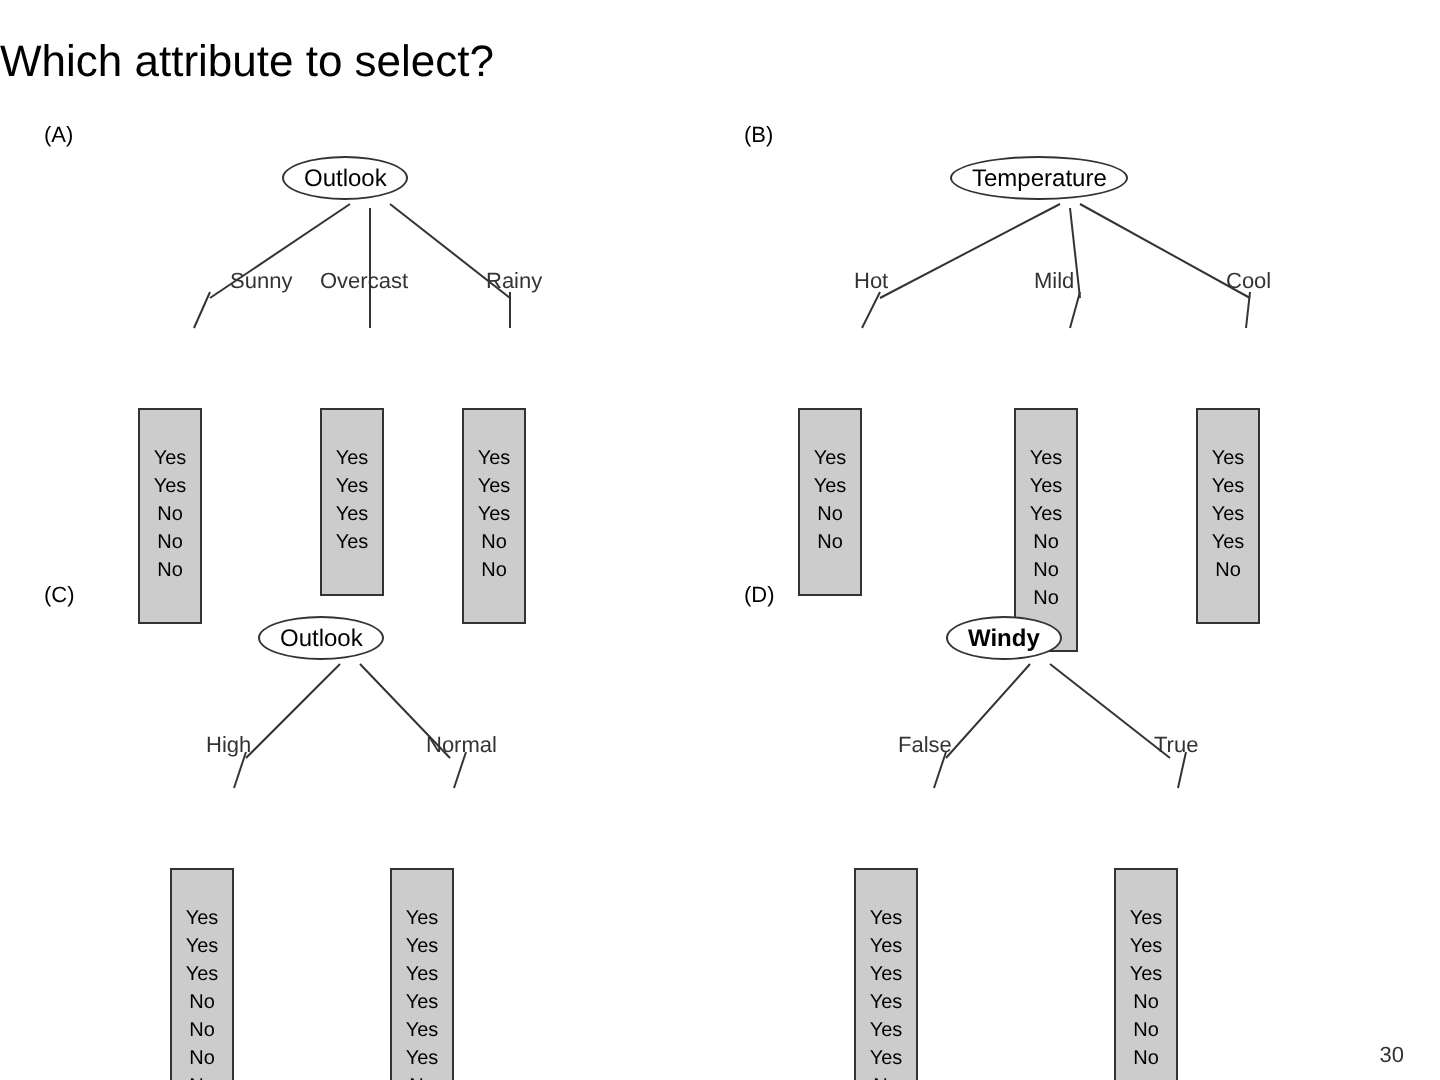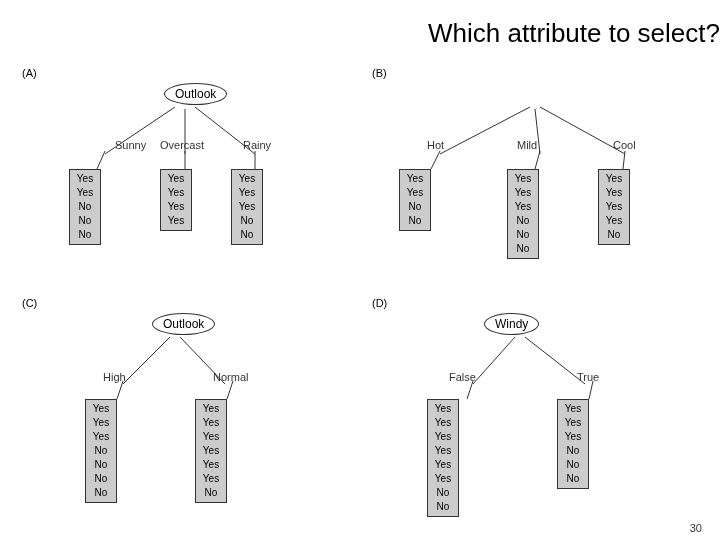--- a/index.html
+++ b/index.html
@@ -6,22 +6,22 @@
     body {
       width: 720px;
       height: 540px;
       background: #fff;
       font-family: Arial, sans-serif;
       font-size: 13px;
       overflow: hidden;
       position: relative;
     }
     h1 {
-      text-align: right;
-      font-size: 26px;
+      text-align: left;
+      font-size: 22px;
       font-weight: normal;
       padding: 18px 0 10px 0;
     }
     .diagrams-container {
       display: grid;
       grid-template-columns: 1fr 1fr;
       grid-template-rows: 1fr 1fr;
       width: 700px;
       margin: 0 auto;
       height: 460px;
@@ -42,32 +42,32 @@
     
     .oval-node {
       display: inline-block;
       border: 1px solid #333;
       border-radius: 50%;
       padding: 3px 10px;
       background: #fff;
       font-size: 12px;
       text-align: left;
       white-space: nowrap;
-      margin-left: 23px;
     }
     
     .rect-node {
       display: inline-block;
       border: 1px solid #333;
       background: #ccc;
-      padding: 2px 6px;
+      padding: 18px 6px;
       font-size: 10px;
       line-height: 1.4;
       text-align: center;
       min-width: 32px;
+      margin-top: 40px;
     }
     
     .abs { position: absolute; }
 
     .page-number {
       position: absolute;
       bottom: 6px;
       right: 18px;
       font-size: 11px;
       color: #333;
@@ -119,20 +119,21 @@
         <line x1="145" y1="38" x2="55" y2="85" stroke="#333" stroke-width="1"></line>
         <line x1="150" y1="40" x2="155" y2="85" stroke="#333" stroke-width="1"></line>
         <line x1="155" y1="38" x2="240" y2="85" stroke="#333" stroke-width="1"></line>
         <text x="42" y="80" font-size="11" fill="#333">Hot</text>
         <text x="132" y="80" font-size="11" fill="#333">Mild</text>
         <text x="228" y="80" font-size="11" fill="#333">Cool</text>
         <line x1="55" y1="82" x2="46" y2="100" stroke="#333" stroke-width="1"></line>
         <line x1="155" y1="82" x2="150" y2="100" stroke="#333" stroke-width="1"></line>
         <line x1="240" y1="82" x2="238" y2="100" stroke="#333" stroke-width="1"></line>
       </svg>
+      <div class="oval-node abs" style="top:14px;left:90px;">Temperature</div>
       <div class="rect-node abs" style="top:100px;left:14px;">Yes<br>Yes<br>No<br>No</div>
       <div class="rect-node abs" style="top:100px;left:122px;">Yes<br>Yes<br>Yes<br>No<br>No<br>No</div>
       <div class="rect-node abs" style="top:100px;left:213px;">Yes<br>Yes<br>Yes<br>Yes<br>No</div>
     </div>
   </div>
 
   <div class="diagram" style="position:relative;">
     <span class="diagram-label">(C)</span>
     <div style="position:relative; width:240px; height:210px; margin: 0 auto;">
       <svg style="position:absolute;top:0;left:0;width:100%;height:100%;">
@@ -153,21 +154,21 @@
     <span class="diagram-label">(D)</span>
     <div style="position:relative; width:260px; height:210px; margin: 0 auto;">
       <svg style="position:absolute;top:0;left:0;width:100%;height:100%;">
         <line x1="110" y1="38" x2="68" y2="85" stroke="#333" stroke-width="1"></line>
         <line x1="120" y1="38" x2="180" y2="85" stroke="#333" stroke-width="1"></line>
         <text x="44" y="82" font-size="11" fill="#333">False</text>
         <text x="172" y="82" font-size="11" fill="#333">True</text>
         <line x1="68" y1="82" x2="62" y2="100" stroke="#333" stroke-width="1"></line>
         <line x1="188" y1="82" x2="184" y2="100" stroke="#333" stroke-width="1"></line>
       </svg>
-      <div class="oval-node abs" style="top:14px;left:56px;">Windy</div>
+      <div class="oval-node abs" style="top:14px;left:68px;font-weight:bold;">Windy</div>
       <div class="rect-node abs" style="top:100px;left:22px;">Yes<br>Yes<br>Yes<br>Yes<br>Yes<br>Yes<br>No<br>No</div>
       <div class="rect-node abs" style="top:100px;left:152px;">Yes<br>Yes<br>Yes<br>No<br>No<br>No</div>
     </div>
   </div>
 
 </div>
 
 <div class="page-number">30</div>
 
 </body></html>

